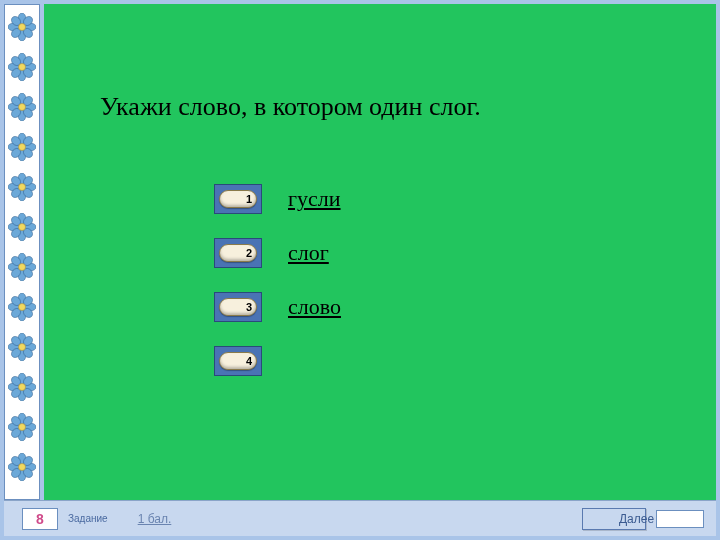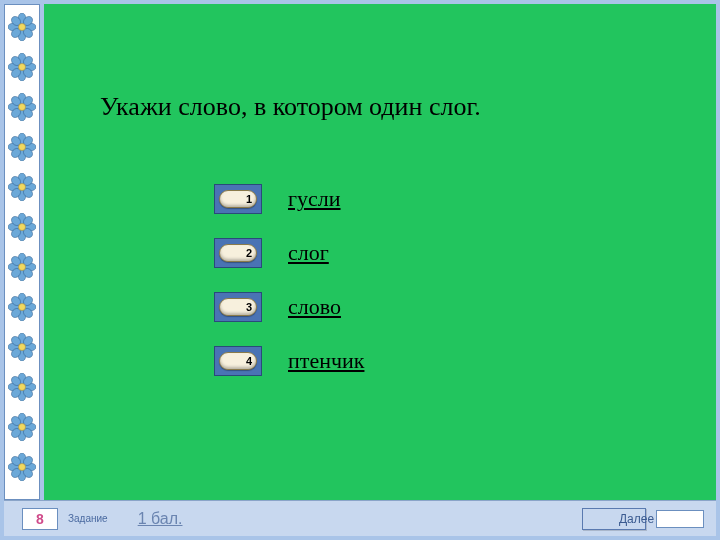--- a/index.html
+++ b/index.html
@@ -109,21 +109,21 @@
   }
   .task-label {
     margin-left: 10px;
     font-family: Arial, sans-serif;
     font-size: 10px;
     color: #4a6aa0;
   }
   .points {
     margin-left: 30px;
     font-family: Arial, sans-serif;
-    font-size: 16px;
+    font-size: 12px;
     color: #6a84b0;
     text-decoration: underline;
   }
   .next-btn {
     position: absolute;
     right: 70px;
     width: 64px; height: 22px;
     background: #c8d8ef;
     border: 1px solid #5a7ab0;
     box-shadow: 1px 1px 0 rgba(0,0,0,0.15);
@@ -335,21 +335,20 @@
           </div>
         </div>
         <span class="opt-text">слово</span>
       </div>
       <div class="opt-row">
         <div class="opt-btn">
           <div class="opt-pill">
             <span class="opt-num">4</span>
           </div>
         </div>
-        <span class="opt-text">птенчик</span>
       </div>
     </div>
   </div>
 
   <div class="footer">
     <div class="task-num-box">8</div>
     <div class="task-label">Задание</div>
     <div class="points">1 бал.</div>
     <div class="next-btn">
       <span>Далее</span>

